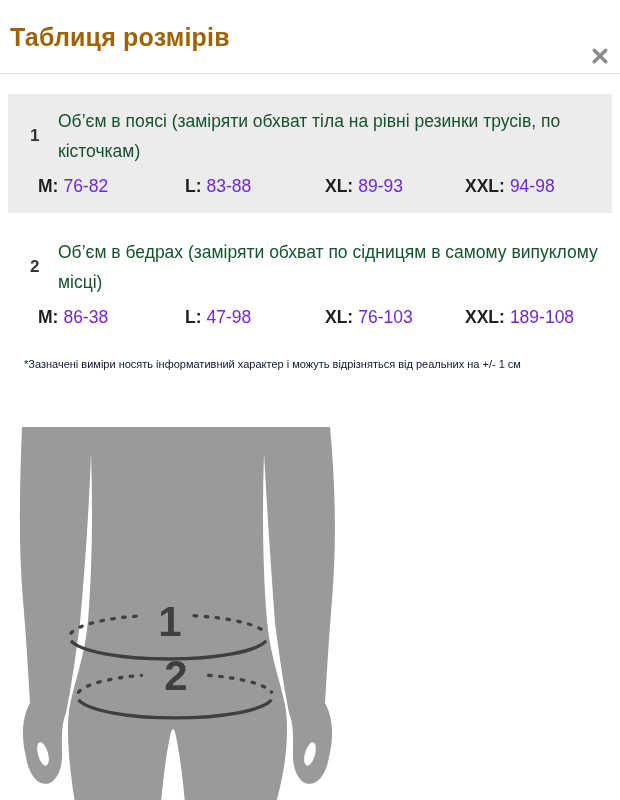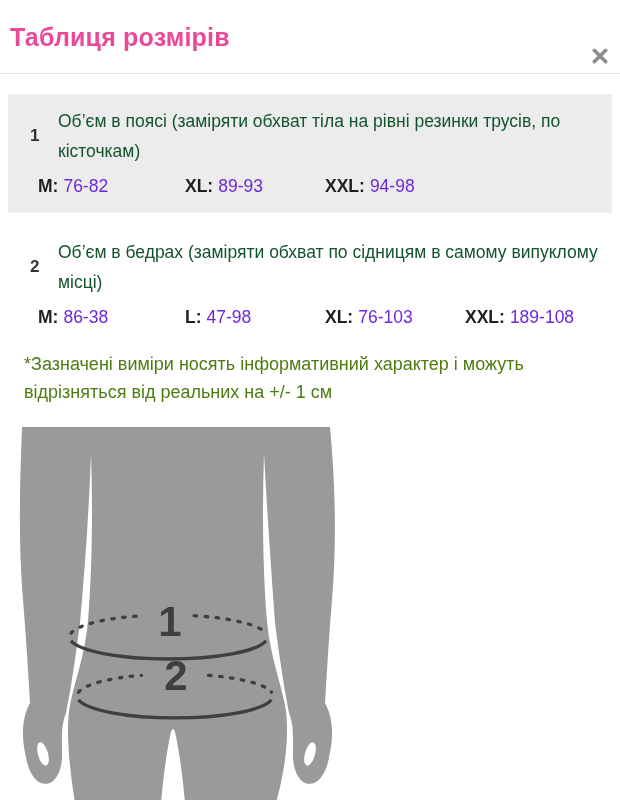--- a/index.html
+++ b/index.html
@@ -11,21 +11,21 @@
     color: #3d3d3d;
   }
   .page { position: relative; width: 620px; height: 800px; }
 
   
   .header { position: relative; }
   .title {
     margin: 22px 40px 0 10px;
     font-size: 25px; line-height: 30px;
     font-weight: 700; letter-spacing: 0.2px;
-    color: #ec4899;
+    color: #a16207;
   }
   .close-btn {
     position: absolute; top: 20px; right: 6px;
     width: 28px; height: 28px;
     background: none; border: none; padding: 5px;
     cursor: pointer; line-height: 0;
   }
   .divider {
     margin-top: 21px;
     border-top: 1px solid #e3e3e3;
@@ -57,22 +57,22 @@
     padding-left: 8px;
   }
   .size-cell { white-space: nowrap; }
   .sz-label { font-weight: 700; color: #1f1f1f; margin-right: 5px; }
   .sz-val { color: #6d28d9; }
 
   
   .note {
     margin: 6px 10px 0 24px;
     max-width: 530px;
-    font-size: 18px; line-height: 28px;
-    color: #4d7c0f;
+    font-size: 11px; line-height: 28px;
+    color: #0f172a;
   }
 
   
   .diagram { position: absolute; left: 10px; top: 403px; }
   .arc-solid, .arc-dash {
     fill: none;
     stroke-width: 3.3;
   }
   .arc-dash {
     stroke-dasharray: 2.5 8.5;
@@ -103,20 +103,21 @@
 
   <div class="divider"></div>
 
   <div class="section highlighted">
     <div class="sec-head">
       <span class="num">1</span>
       <p class="desc">Об’єм в поясі (заміряти обхват тіла на рівні резинки трусів, по кісточкам)</p>
     </div>
     <div class="sizes">
       <span class="size-cell"><span class="sz-label">M:</span><span class="sz-val">76-82</span></span>
+      <span class="size-cell"><span class="sz-label">L:</span><span class="sz-val">83-88</span></span>
       <span class="size-cell"><span class="sz-label">XL:</span><span class="sz-val">89-93</span></span>
       <span class="size-cell"><span class="sz-label">XXL:</span><span class="sz-val">94-98</span></span>
     </div>
   </div>
 
   <div class="section">
     <div class="sec-head">
       <span class="num">2</span>
       <p class="desc">Об’єм в бедрах (заміряти обхват по сідницям в самому випуклому місці)</p>
     </div>

